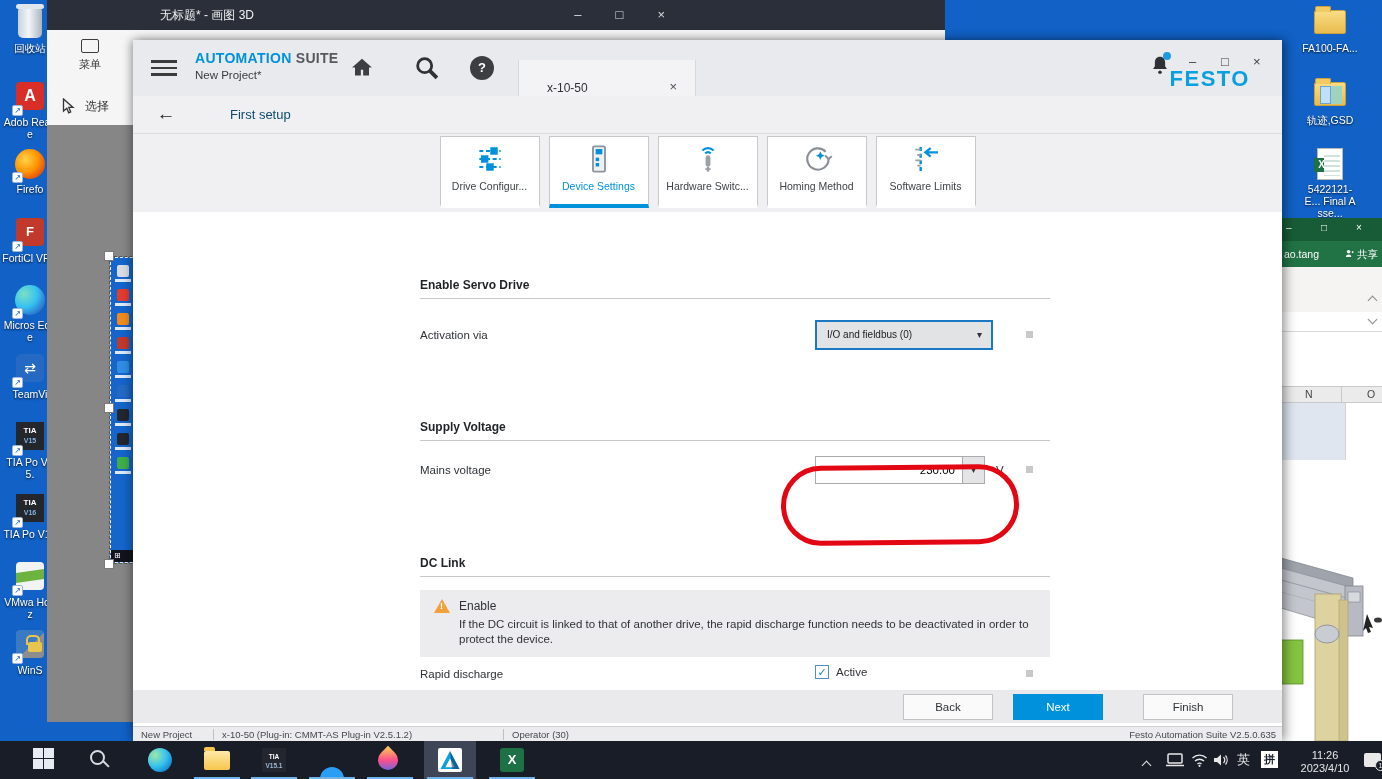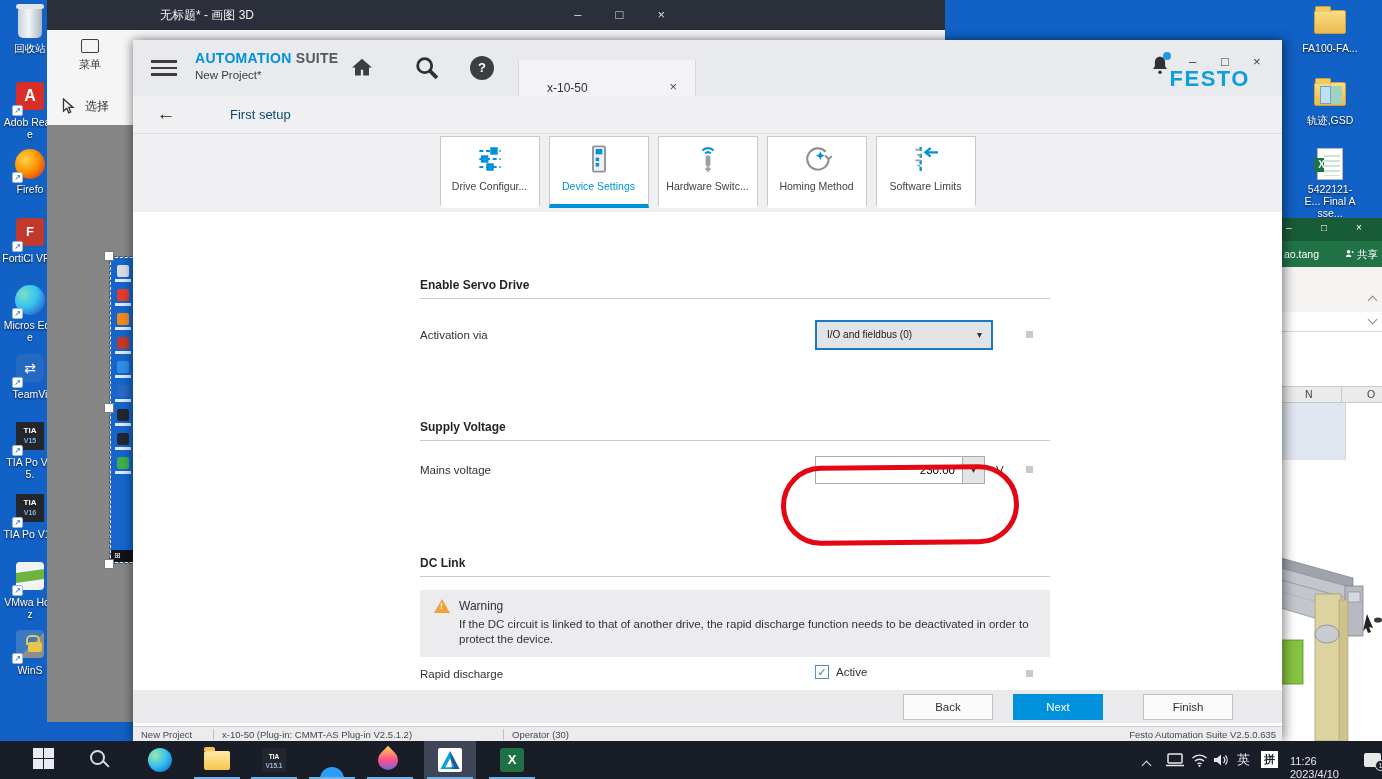--- a/index.html
+++ b/index.html
@@ -131,21 +131,21 @@
   .tb-tia { background:#23262e; color:#fff; font-size:7px; font-weight:bold; text-align:center; line-height:9px; padding-top:4px; }
   .tb-tia span { color:#9db9d8; font-size:6.5px; }
   .tb-chat { background:#2b9df4; border-radius:50% 50% 50% 12%; position:relative; }
   .tb-chat:after { content:""; position:absolute; right:-2px; bottom:1px; width:0; height:0; border-left:6px solid transparent; border-top:8px solid #8bc34a; transform:rotate(-20deg); }
   .tb-drop { width:20px!important; height:20px!important; top:9px!important; background:linear-gradient(135deg,#ffd34f,#ff4f8b 50%,#3f6ef7); border-radius:0 50% 50% 50%; transform:rotate(45deg); }
   .tb-festo-tile { position:absolute; top:0; width:52px; height:38px; background:#3d4556; }
   .tb-festo-sq { position:absolute; left:14px; top:7px; width:24px; height:24px; background:#fff; border-radius:2px; }
   .tb-excel { background:#1e7145; border-radius:3px; color:#fff; font-weight:bold; font-size:13px; text-align:center; line-height:24px; }
   .tray { position:absolute; top:0; height:38px; color:#e8e8e8; }
   .tray-txt { font-size:13px; line-height:38px; }
-  .clock { font-size:11px; line-height:13px; text-align:left; padding-top:14px; }
+  .clock { font-size:11px; line-height:13px; text-align:center; padding-top:8px; }
   .ime-box { width:17px; height:17px; background:#fff; color:#181d28; font-size:11px; line-height:17px; text-align:center; margin-top:10px; font-weight:bold; }
   .notif { width:17px; height:14px; background:#e8e8e8; border-radius:2px; position:relative; margin-top:12px; }
   .notif b { position:absolute; right:-5px; bottom:-4px; width:11px; height:11px; border-radius:50%; background:#181d28; border:1.5px solid #e8e8e8; color:#e8e8e8; font-size:7px; line-height:9px; text-align:center; font-weight:normal; }
 </style>
 </head>
 <body>
 
 <div>
   <div class="dsk-item" style="left:2px;top:8px">
       <div class="ic">
@@ -397,21 +397,21 @@
       <div class="num-btn">▾</div>
       <div class="unit">V</div>
     </div>
     <div class="row-flag" style="top:254px"></div>
 
     <div class="sec-title" style="top:344px">DC Link</div>
     <div class="sec-hr" style="top:364px"></div>
     <div class="warnbox" style="top:378px">
       <div class="w-head">
           <span class="w-tri"></span>
-          <span>Warning</span>
+          <span>Enable</span>
         </div>
       <div class="w-text">If the DC circuit is linked to that of another drive, the rapid discharge function needs to be deactivated in order to protect the device.</div>
     </div>
     <div class="row-lbl" style="top:456px">Rapid discharge</div>
     <div class="chk-row" style="top:453px">
       <span class="chk">✓</span>
       <span>Active</span>
     </div>
     <div class="row-flag" style="top:458px"></div>
   </div>

